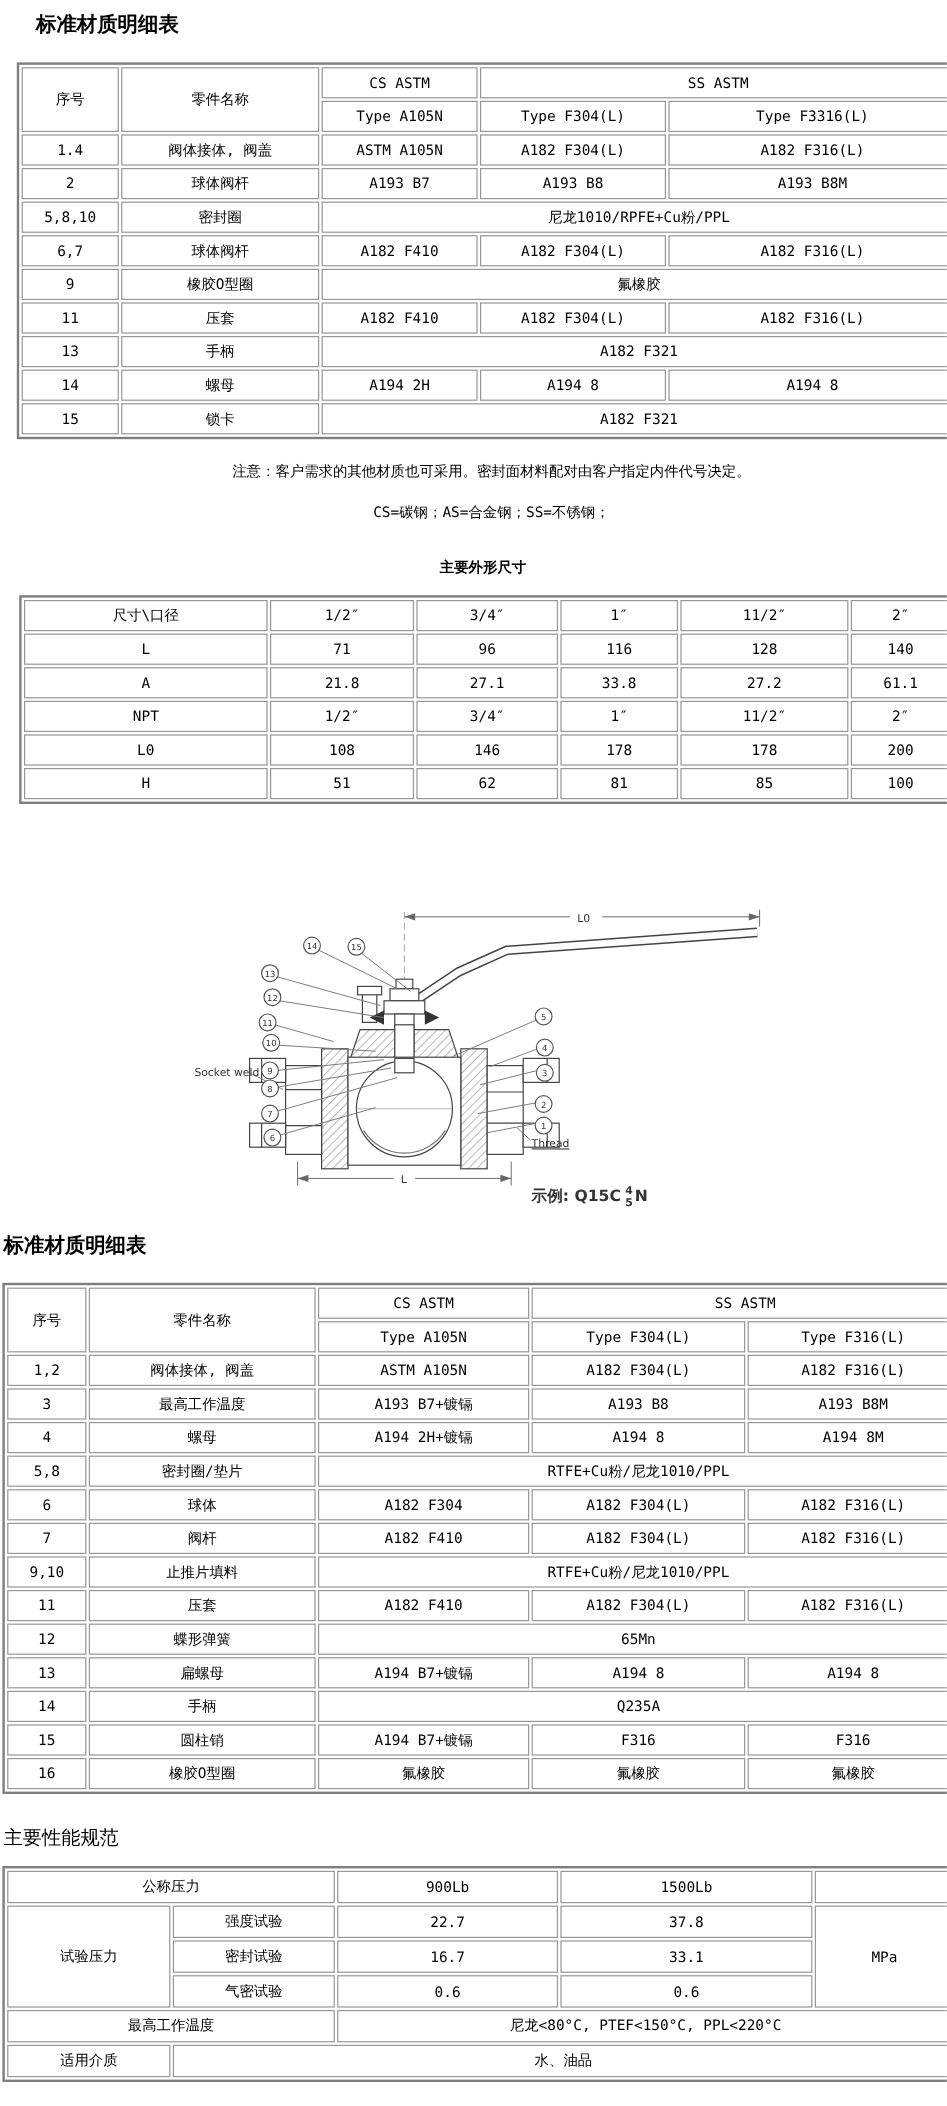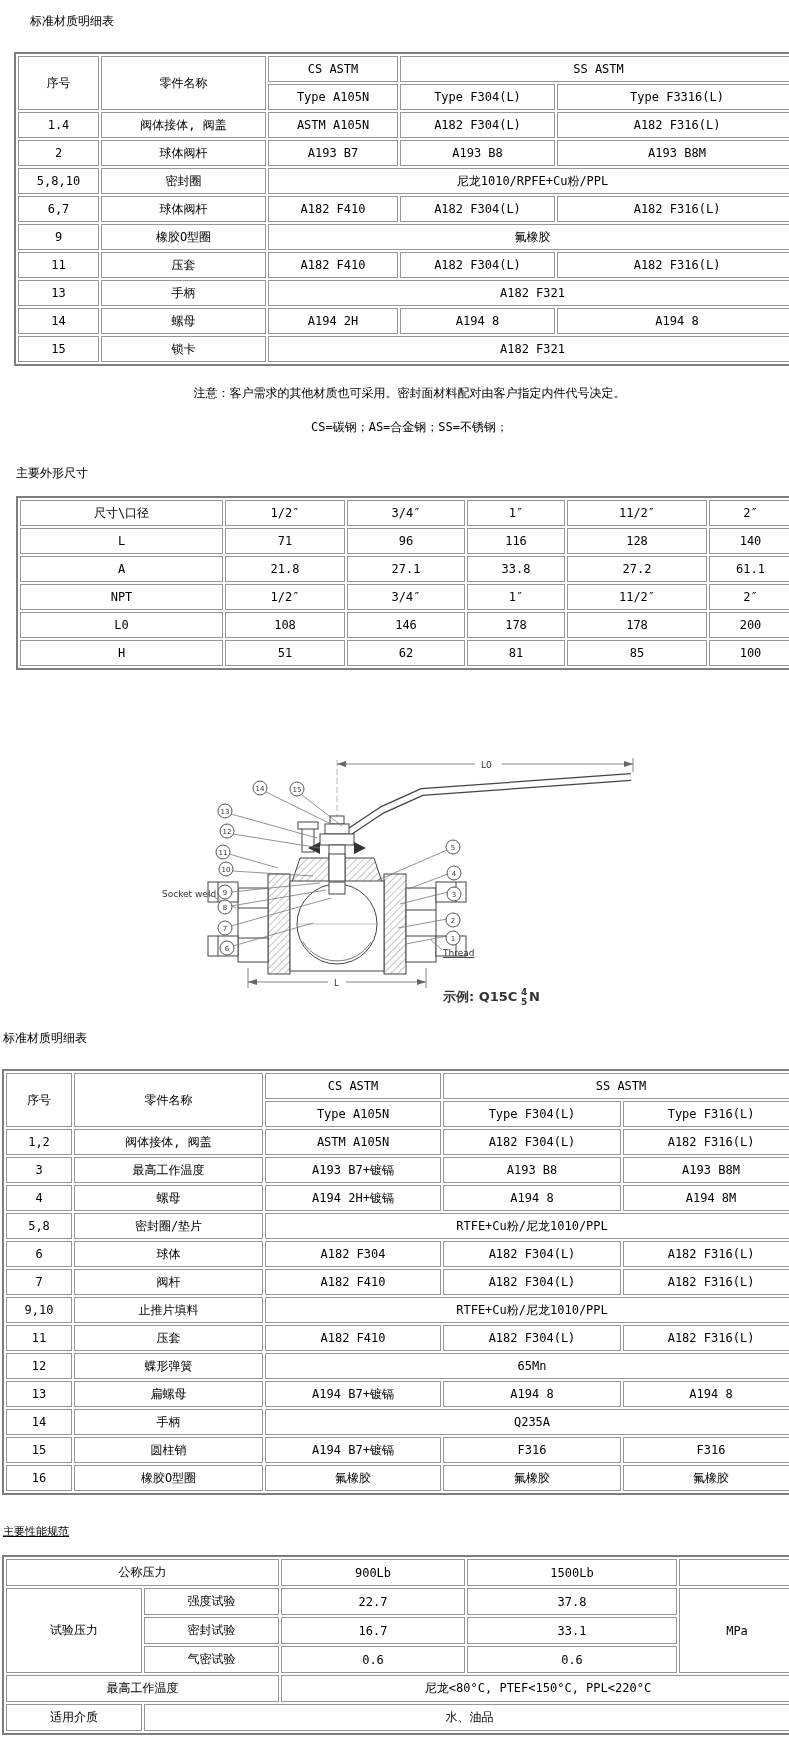--- a/index.html
+++ b/index.html
@@ -1,21 +1,21 @@
 <!DOCTYPE html>
 <html><head>
 <meta charset="utf-8">
 <style>
   html,body{margin:0;padding:0;background:#fff;color:#000;}
   body{width:789px;font-family:"DejavU Sans Mono","DejaVu Sans Mono","DejaVu Sans",monospace;}
-  .sec-title{font-size:12px;font-weight:normal;line-height:14px;}
+  .sec-title{font-size:17px;font-weight:bold;line-height:14px;}
   #title1{margin:14px 0 0 30px;}
   #title2{margin:20px 0 0 3px;}
-  #dims-title{margin:32px 0 0 16px;font-weight:normal;font-size:12px;}
-  #perf-title{margin:30px 0 0 3px;font-weight:normal;font-size:11px;text-decoration:underline;}
+  #dims-title{margin:32px 0 0 16px;font-weight:bold;font-size:12px;text-align:center;}
+  #perf-title{margin:30px 0 0 3px;font-weight:normal;font-size:16px;}
   .note{font-size:12px;margin:20px 0 0 30px;line-height:14px;text-align:center;}
   table{border-collapse:separate;border-spacing:2px;border:2px solid #7e7e7e;background:#fff;table-layout:fixed;}
   td{border:1px solid #979797;text-align:center;vertical-align:middle;font-size:12px;padding:0 2px;height:24px;white-space:nowrap;overflow:hidden;}
   #mat1-table{margin:24px 0 0 14px;width:771px;}
   #dims-table{margin:16px 0 0 16px;width:764px;}
   #mat2-table{margin:24px 0 0 2px;width:785px;}
   #perf-table{margin:16px 0 0 2px;width:781px;}
   #perf-table td{height:25px;}
   #diagram-wrap{margin:6px 0 0 150px;width:500px;height:335px;}
   svg text{font-family:"DejaVu Sans","Liberation Sans",sans-serif;fill:#333;}

